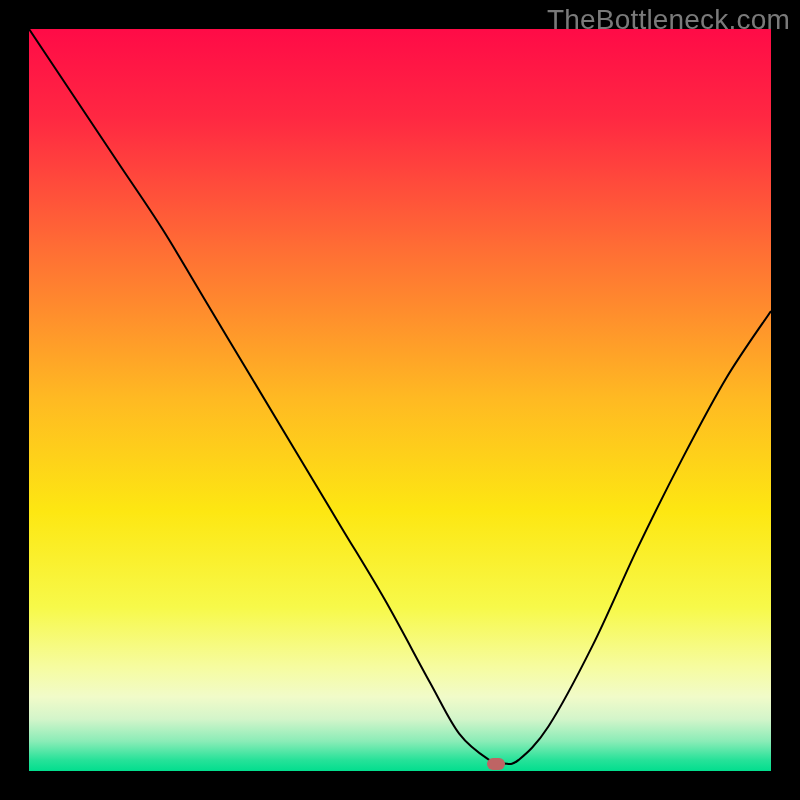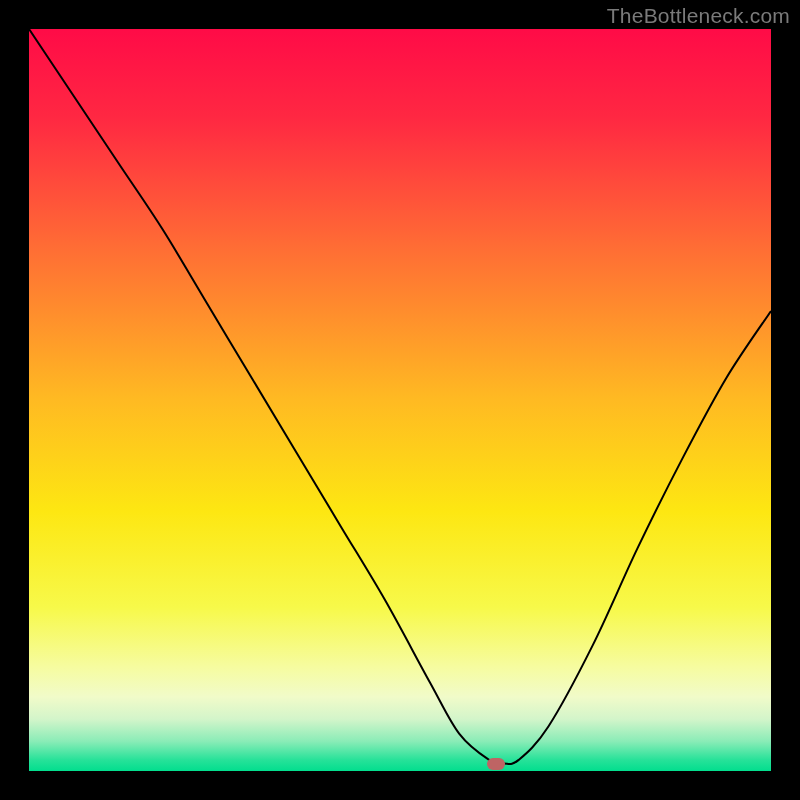--- a/index.html
+++ b/index.html
@@ -2,21 +2,21 @@
 <html><head>
 <meta charset="utf-8">
 <style>
   * { margin: 0; padding: 0; box-sizing: border-box; }
   body { width: 800px; height: 800px; background: #000; position: relative; font-family: Arial, sans-serif; }
   .attribution {
     position: absolute;
     top: 4px;
     right: 10px;
     color: #7a7a7a;
-    font-size: 21px;
+    font-size: 28px;
     font-weight: 500;
     letter-spacing: 0.2px;
   }
   .plot-area {
     position: absolute;
     left: 29px;
     top: 29px;
     width: 742px;
     height: 742px;
   }

